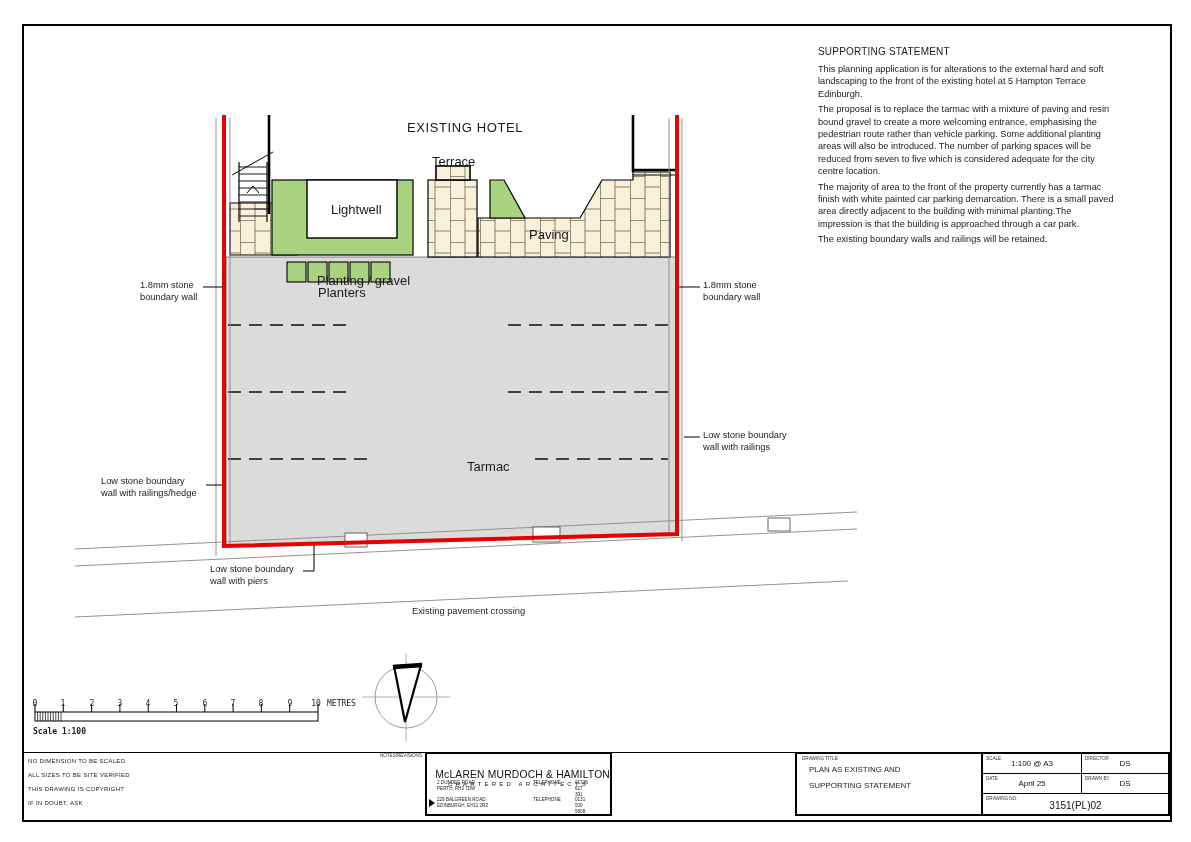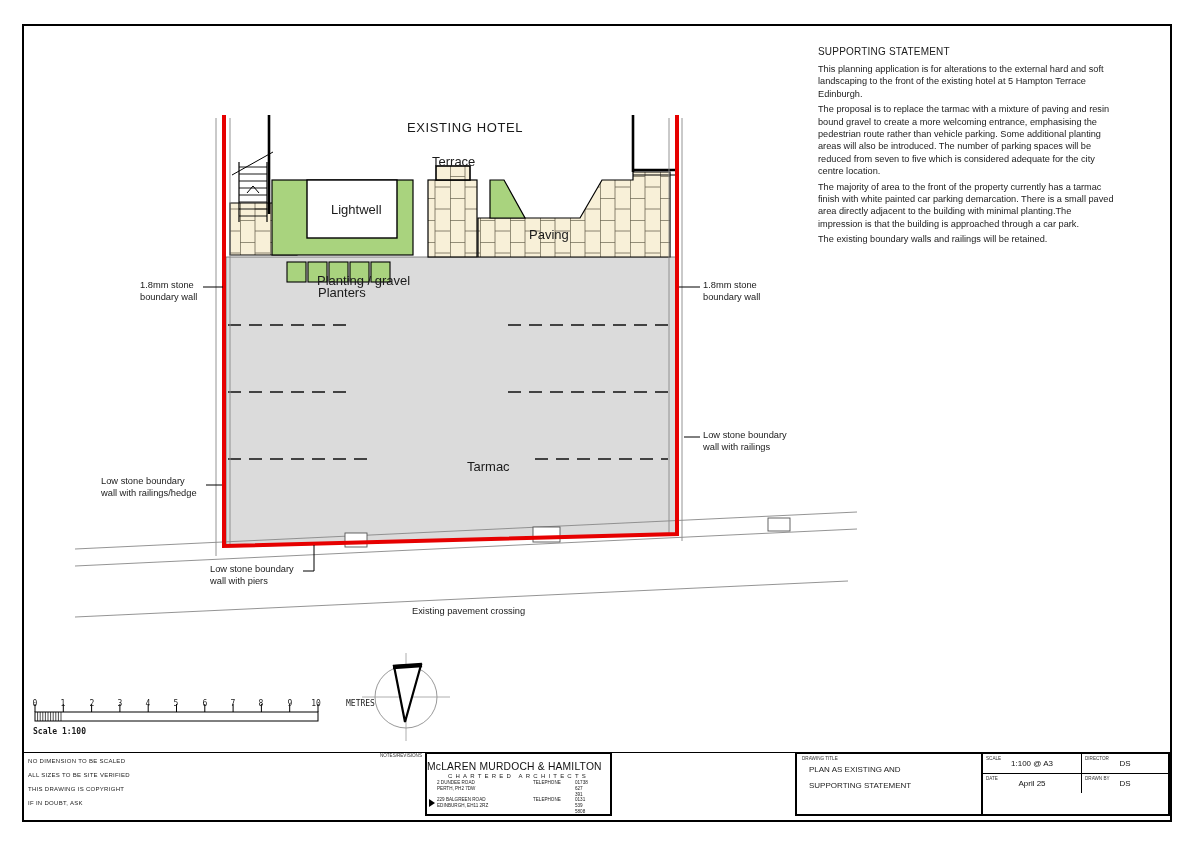--- a/index.html
+++ b/index.html
@@ -14,21 +14,21 @@
   .statement p{font-size:9.2px;line-height:12.4px;margin:0 0 3px 0;}
   .scale-num{position:absolute;font-family:"DejaVu Sans Mono",monospace;font-size:8px;top:699px;width:16px;text-align:center;}
   .scale-caption{position:absolute;left:33px;top:727px;font-family:"DejaVu Sans Mono",monospace;font-size:8px;font-weight:bold;}
   
   .strip-line{position:absolute;left:22px;top:752px;width:1146px;height:0;border-top:1.5px solid #000;}
   .notes{position:absolute;left:28px;top:758px;font-size:6px;letter-spacing:.3px;color:#222;}
   .notes div{margin-bottom:8px;}
   .notes-header{position:absolute;left:330px;top:753px;width:92px;text-align:right;font-size:4.6px;color:#333;}
   .tbox{position:absolute;top:752px;height:64px;border:2px solid #000;background:#fff;box-sizing:border-box;}
   .firm{left:425px;width:187px;}
-  .firm-name{text-align:left;font-size:10.3px;margin-top:7px;letter-spacing:.2px;color:#111;}
+  .firm-name{text-align:right;font-size:10.3px;margin-top:15px;letter-spacing:.2px;color:#111;}
   .firm-sub{text-align:center;font-size:6px;letter-spacing:3.2px;color:#222;margin-top:1px;}
   .office{position:absolute;font-size:4.6px;color:#222;line-height:5.8px;}
   .office .tel{position:absolute;left:96px;top:0;}
   .office .num{position:absolute;left:138px;top:0;}
   .tri{position:absolute;left:-8px;top:2px;width:0;height:0;border-left:6px solid #000;border-top:4px solid transparent;border-bottom:4px solid transparent;}
   .project{left:610px;width:187px;}
   .project div{font-size:8px;color:#222;margin:0 0 6.5px 10px;}
   .dtitle{left:795px;width:188px;}
   .dtitle-label{font-size:4.6px;color:#333;margin:2px 0 4px 5px;}
   .dtitle div.line{font-size:8px;color:#222;margin:0 0 6.5px 12px;}
@@ -213,21 +213,21 @@
   <span class="scale-num" style="left:55px;">1</span>
   <span class="scale-num" style="left:84px;">2</span>
   <span class="scale-num" style="left:112px;">3</span>
   <span class="scale-num" style="left:140px;">4</span>
   <span class="scale-num" style="left:168px;">5</span>
   <span class="scale-num" style="left:197px;">6</span>
   <span class="scale-num" style="left:225px;">7</span>
   <span class="scale-num" style="left:253px;">8</span>
   <span class="scale-num" style="left:282px;">9</span>
   <span class="scale-num" style="left:308px;">10</span>
-  <span class="scale-num" style="left:327px;width:46px;text-align:left;margin-left:19px;">METRES</span>
+  <span class="scale-num" style="left:327px;width:46px;text-align:left;">METRES</span>
   <div class="scale-caption">Scale 1:100</div>
 
   <div class="statement">
     <h1>SUPPORTING STATEMENT</h1>
     <p>This planning application is for alterations to the external hard and soft landscaping to the front of the existing hotel at 5 Hampton Terrace Edinburgh.</p>
     <p>The proposal is to replace the tarmac with a mixture of paving and resin bound gravel to create a more welcoming entrance, emphasising the pedestrian route rather than vehicle parking. Some additional planting areas will also be introduced. The number of parking spaces will be reduced from seven to five which is considered adequate for the city centre location.</p>
     <p>The majority of area to the front of the property currently has a tarmac finish with white painted car parking demarcation. There is a small paved area directly adjacent to the building with minimal planting.The impression is that the building is approached through a car park.</p>
     <p>The existing boundary walls and railings will be retained.</p>
   </div>
 
@@ -280,14 +280,20 @@
     <div class="row">
       <div class="cell c1">
         <span class="cap">DATE</span>
         <span class="val">April 25</span>
       </div>
       <div class="cell c2">
         <span class="cap">DRAWN BY</span>
         <span class="val">DS</span>
       </div>
     </div>
+    <div class="row">
+      <div class="cell big">
+        <span class="cap">DRAWING NO.</span>
+        <span class="val">3151(PL)02</span>
+      </div>
+    </div>
   </div>
 </div>
 
 </body></html>

